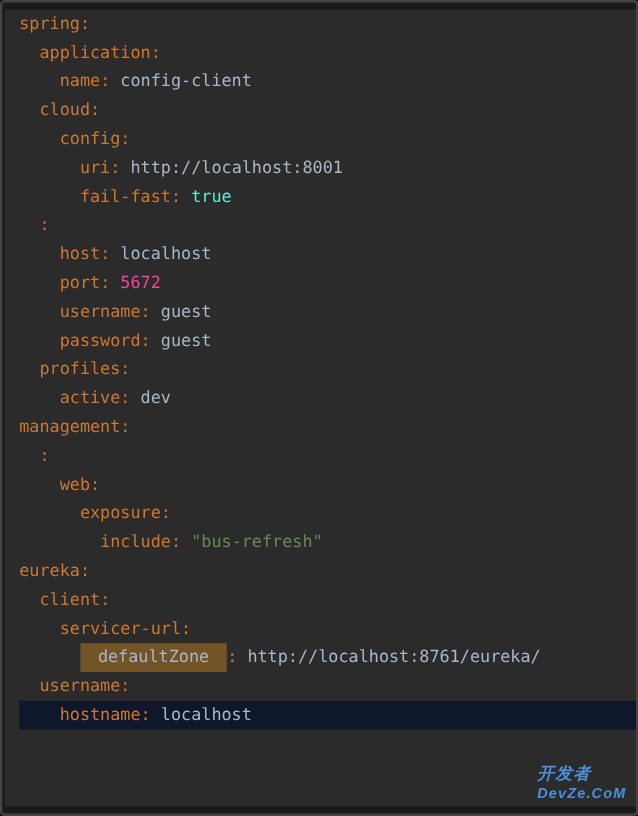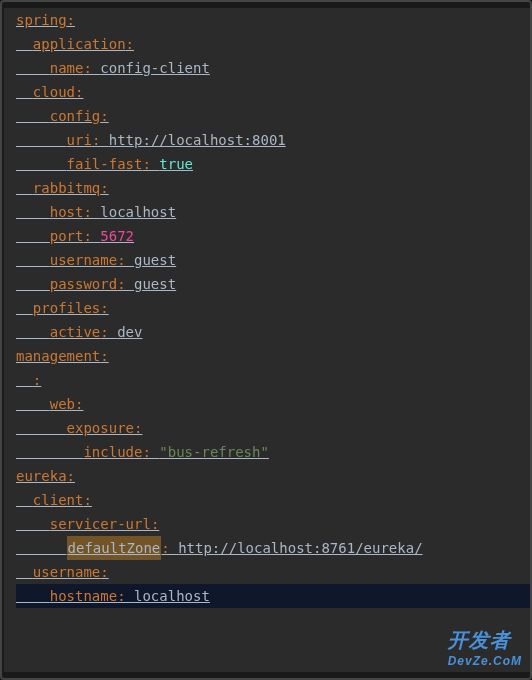--- a/index.html
+++ b/index.html
@@ -13,50 +13,49 @@
     overflow: hidden;
     padding: 6px 0 6px 2px;
     border: 2px solid #444;
     border-radius: 4px;
   }
   .editor {
     position: relative;
     background: #2b2b2b;
     height: 100%;
     padding-left: 12px;
-    text-decoration: underline;
   }
   .line {
     display: flex;
     align-items: center;
     height: 24px;
     line-height: 24px;
     position: relative;
     white-space: pre;
   }
   .line.highlight {
     background: #0f172a;
   }
   .key { color: #cc7832; }
   .value-str { color: #a9b7c6; }
   .value-num { color: #ec4899; }
   .value-bool { color: #5eead4; }
   .value-quoted { color: #6a8759; }
-  .value-error { color: #a9b7c6; background: #725426; border-radius: 0; padding: 0 1px; }
+  .value-error { color: #a9b7c6; background: #725426; border-radius: 0; padding: 0 15px; }
   .colon { color: #cc7832; }
   .watermark {
     position: absolute;
     right: 8px;
     bottom: 4px;
     font-family: Arial, sans-serif;
     font-weight: bold;
     font-style: italic;
     pointer-events: none;
   }
-  .wm-top { color: #4a90d9; font-size: 20px; letter-spacing: 1px; }
+  .wm-top { color: #4a90d9; font-size: 14px; letter-spacing: 1px; }
   .wm-bot { color: #4a90d9; font-size: 12px; letter-spacing: 1px; }
   .wm-bot .dot { color: #888; }
 </style>
 </head>
 <body>
 
 <div class="editor">
 
   <div class="line"><span class="key">spring</span><span class="colon">:</span></div>
 
@@ -65,21 +64,21 @@
   <div class="line"><span>    </span><span class="key">name</span><span class="colon">: </span><span class="value-str">config-client</span></div>
 
   <div class="line"><span>  </span><span class="key">cloud</span><span class="colon">:</span></div>
 
   <div class="line"><span>    </span><span class="key">config</span><span class="colon">:</span></div>
 
   <div class="line"><span>      </span><span class="key">uri</span><span class="colon">: </span><span class="value-str">http://localhost:8001</span></div>
 
   <div class="line"><span>      </span><span class="key">fail-fast</span><span class="colon">: </span><span class="value-bool">true</span></div>
 
-  <div class="line"><span>  </span><span class="key">rabbitmq</span><span class="colon">:</span></div>
+  <div class="line"><span>  </span><span class="colon">:</span></div>
 
   <div class="line"><span>    </span><span class="key">host</span><span class="colon">: </span><span class="value-str">localhost</span></div>
 
   <div class="line"><span>    </span><span class="key">port</span><span class="colon">: </span><span class="value-num">5672</span></div>
 
   <div class="line"><span>    </span><span class="key">username</span><span class="colon">: </span><span class="value-str">guest</span></div>
 
   <div class="line"><span>    </span><span class="key">password</span><span class="colon">: </span><span class="value-str">guest</span></div>
 
   <div class="line"><span>  </span><span class="key">profiles</span><span class="colon">:</span></div>

